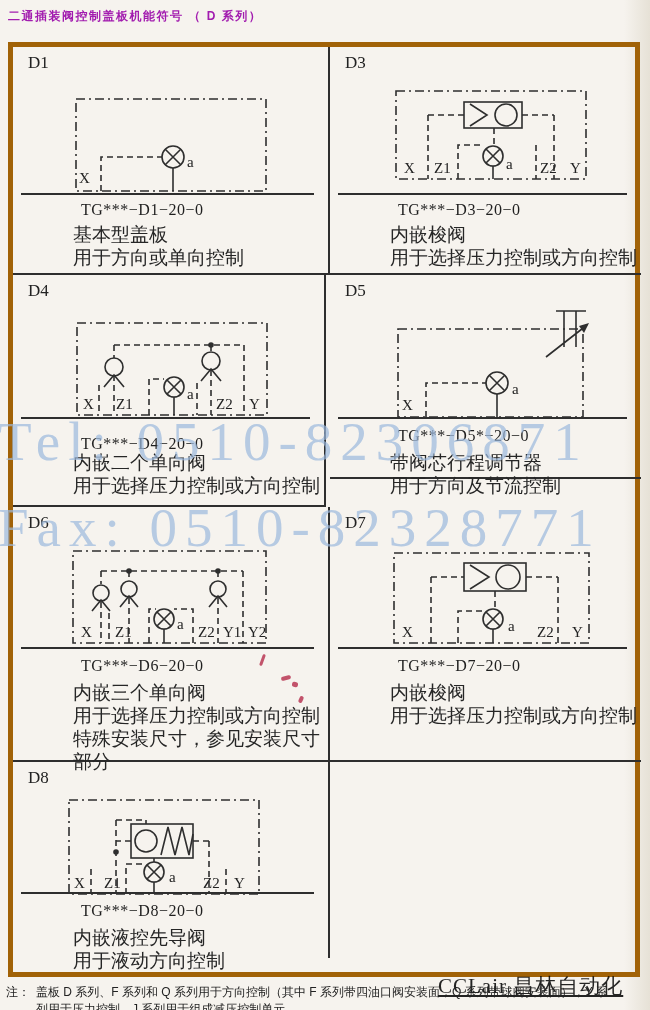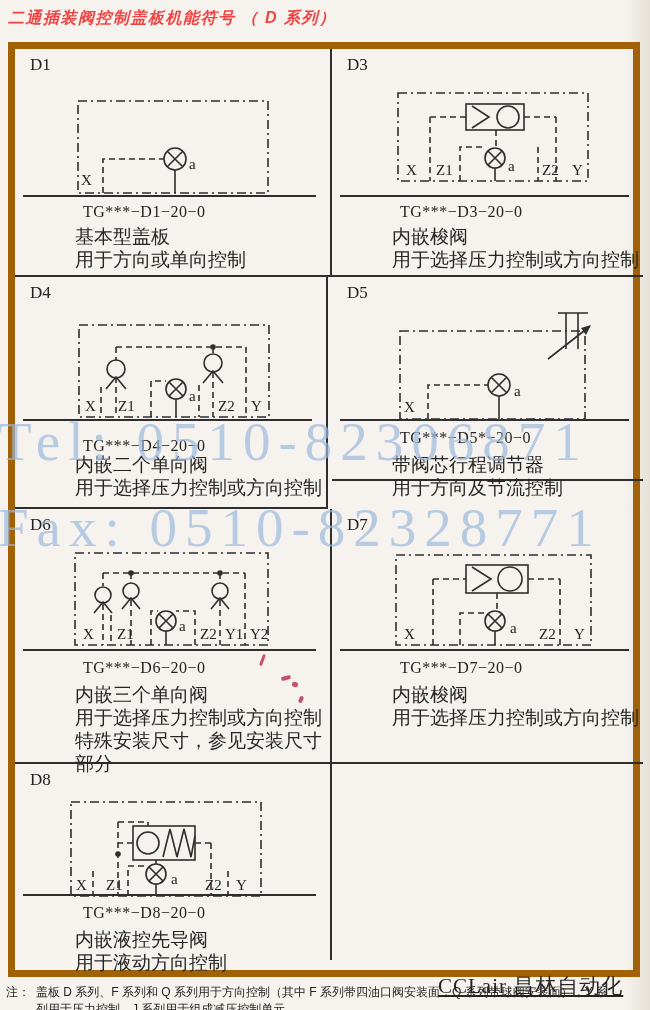--- a/index.html
+++ b/index.html
@@ -2,26 +2,26 @@
 <html><head>
 <meta charset="utf-8">
 <style>
   html,body{margin:0;padding:0;}
   body{
     width:650px;height:1010px;overflow:hidden;position:relative;
     background:linear-gradient(90deg,#f6f3ee 0%,#f6f3ee 96%,#e6e1d6 100%);
     font-family:"Liberation Sans",sans-serif;color:#2b2b2b;
   }
   .page-title{
-    position:absolute;top:8px;left:8px;font-size:16px;font-weight:bold;
-    letter-spacing:1.5px;color:#ef4444;font-style:italic;
+    position:absolute;top:8px;left:8px;font-size:12px;font-weight:bold;
+    letter-spacing:1.5px;color:#a21caf;
   }
   #table{
     position:absolute;left:8px;top:42px;width:632px;height:935px;
-    border:7px solid #a16207;box-sizing:border-box;background:transparent;
+    border:5px solid #a16207;box-sizing:border-box;background:transparent;
   }
   .cell{position:absolute;box-sizing:border-box;}
   .b-r{border-right:2px solid #2e2e2e;}
   .b-b{border-bottom:2px solid #2e2e2e;}
   .cell-label{
     position:absolute;top:6px;left:15px;font:17px "Liberation Serif",serif;color:#222;
   }
   svg.diagram{position:absolute;left:50%;transform:translateX(-50%);}
   svg.diagram path, svg.diagram rect, svg.diagram circle, svg.diagram polyline{
     stroke:#2e2e2e;stroke-width:1.6;fill:none;

